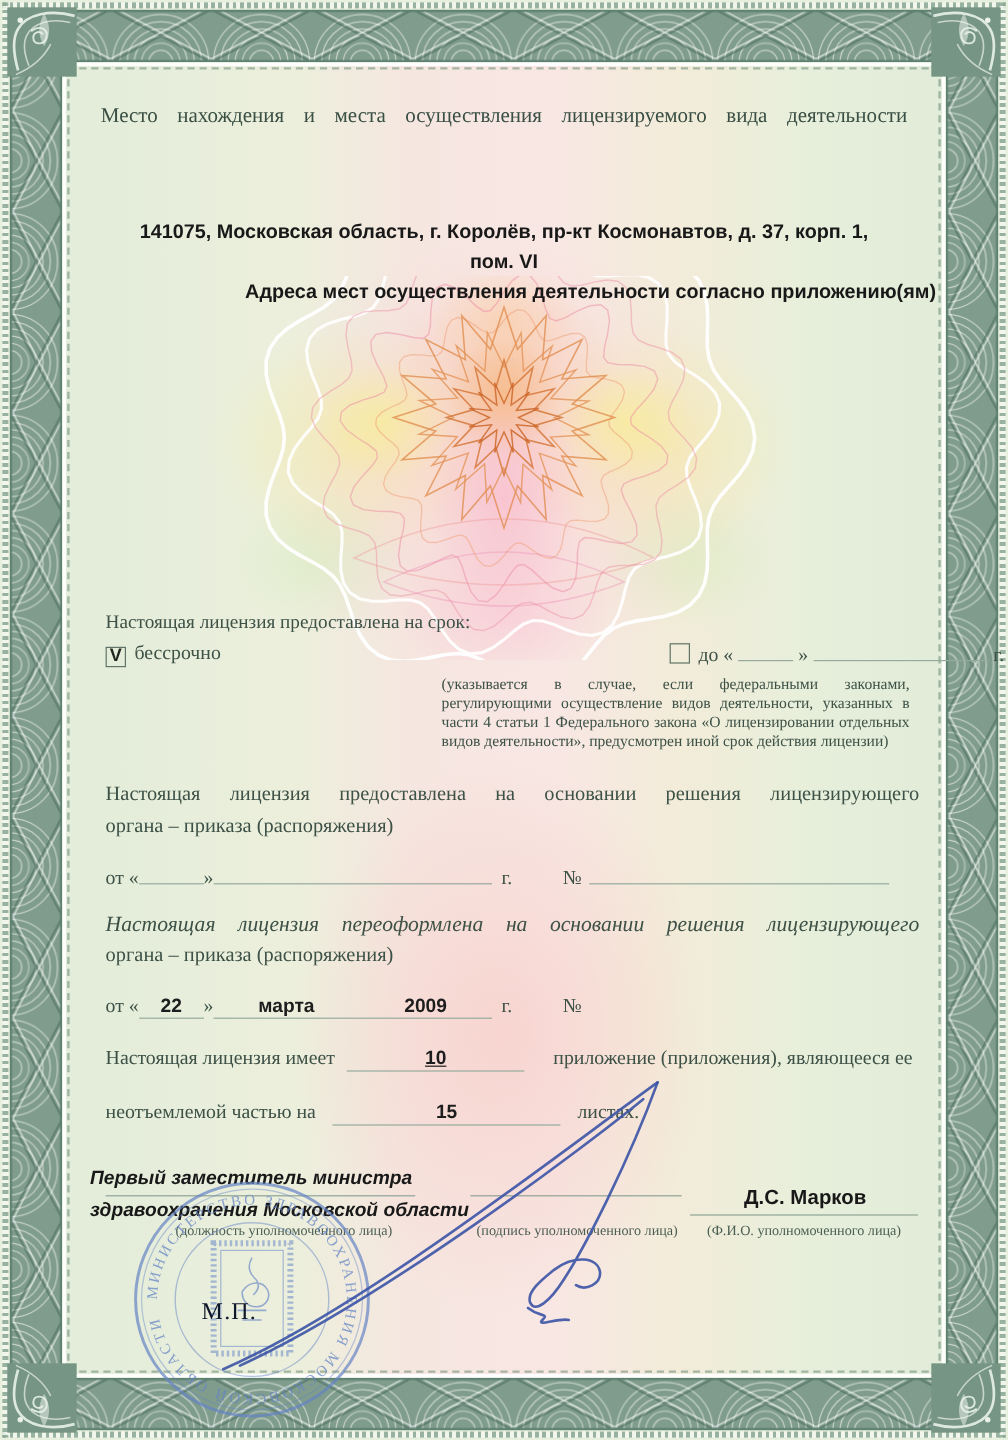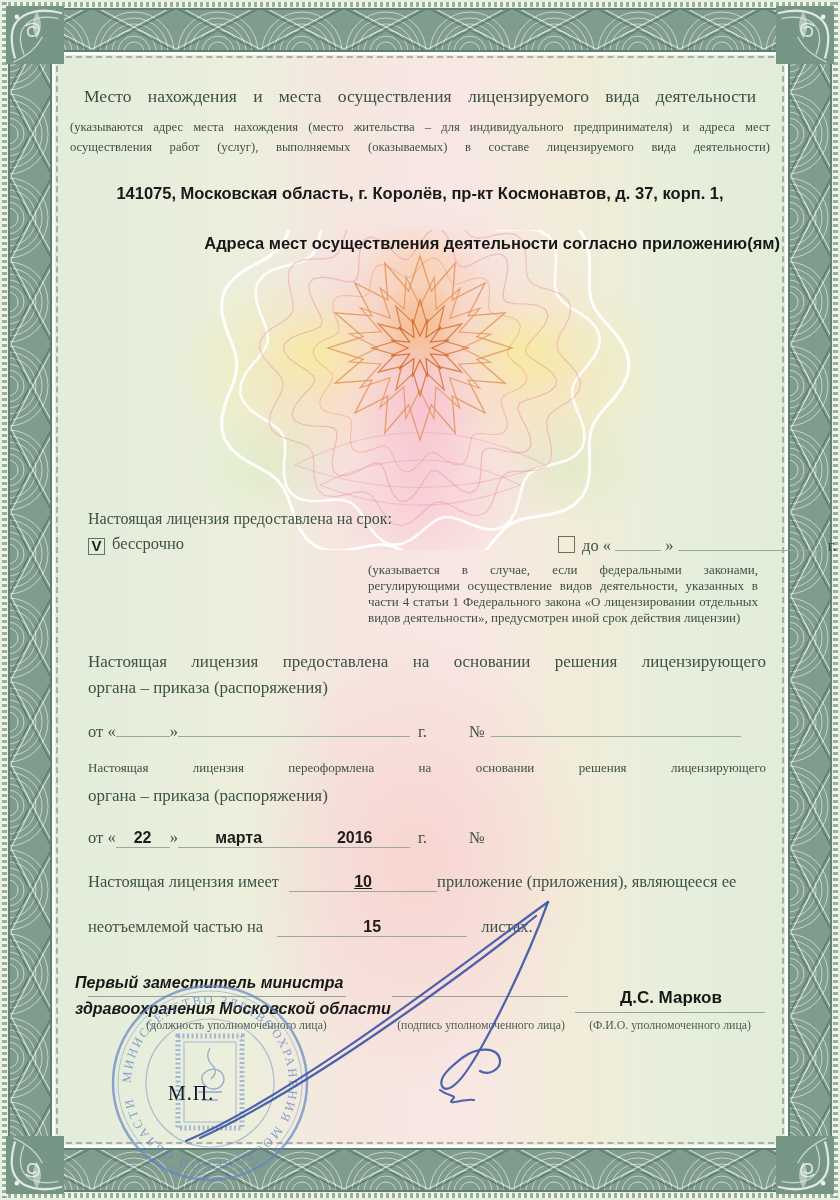--- a/index.html
+++ b/index.html
@@ -258,23 +258,23 @@
   <path d="M62,8 C40,2 18,6 10,20 C4,30 6,44 10,58" stroke-width="2.5"></path>
   <path d="M58,14 C40,10 24,14 18,26 C14,34 16,44 20,54" stroke-width="1.5" stroke-opacity=".7"></path>
   <path d="M22,22 c8,-6 16,-2 14,6 c-2,7 -12,7 -12,0 c0,-5 6,-7 9,-3" stroke-width="1.8"></path>
   <path d="M8,62 C22,56 34,46 40,34" stroke-width="1.5" stroke-opacity=".7"></path>
  </g>
  <path d="M34,6 C28,16 28,26 34,36 C40,26 40,16 34,6 Z" fill="#e9f1ea" fill-opacity=".55"></path>
  <circle cx="12" cy="12" r="2.5" fill="#e9f1ea"></circle>
 </svg></div>
 
   <div class="txt just" style="left:84px;top:86px;width:672px;font-size:17.5px;color:#3a4f44;">Место нахождения и места осуществления лицензируемого вида деятельности</div>
-  <div class="txt just" style="left:70px;top:118px;width:700px;font-size:12.6px;line-height:1.55;">(указываются адрес места нахождения (место жительства – для индивидуального предпринимателя) и адреса мест осуществления работ (услуг),  выполняемых (оказываемых) в составе лицензируемого вида деятельности)</div>
 
   <div class="txt sans-b" style="left:60px;top:184px;width:720px;text-align:center;font-size:16.5px;">141075, Московская область, г. Королёв, пр-кт Космонавтов, д. 37, корп. 1,</div>
+  <div class="txt sans-b" style="left:60px;top:209px;width:720px;text-align:center;font-size:16.5px;">пом. VI</div>
   <div class="txt sans-b" style="left:60px;top:234px;width:720px;text-align:right;font-size:16.5px;">Адреса мест осуществления деятельности согласно приложению(ям)</div>
 
   <div class="txt" style="left:88px;top:510px;font-size:16px;">Настоящая лицензия предоставлена на срок:</div>
   <div class="txt" style="left:88px;top:534px;width:676px;height:24px;">
     <span class="cb">V</span><span style="font-size:16.5px;">бессрочно</span>
     <span style="position:absolute;left:470px;top:0;white-space:nowrap;font-size:16.5px;">
       <span class="cb" style="color:transparent;"></span><span>до</span>
       <span>«</span>
       <span class="blank" style="width:46px;"></span>
       <span>»</span>
@@ -289,38 +289,38 @@
   <div class="txt row" style="left:88px;top:722px;width:678px;">
     <span>от</span>&nbsp;<span>«</span>
     <span class="blank" style="width:54px;"></span>
     <span>»</span>
     <span class="blank" style="width:232px;"></span>
     <span style="margin-left:8px;">г.</span>
     <span style="margin-left:42px;">№</span>
     <span class="blank" style="width:250px;margin-left:6px;"></span>
   </div>
 
-  <div class="txt just" style="left:88px;top:760px;width:678px;font-size:13px;">Настоящая лицензия переоформлена на основании решения лицензирующего</div>
+  <div class="txt just" style="left:88px;top:760px;width:678px;font-size:18px;font-style:italic;">Настоящая лицензия переоформлена на основании решения лицензирующего</div>
   <div class="txt" style="left:88px;top:786px;width:678px;font-size:17px;">органа – приказа (распоряжения)</div>
   <div class="txt row" style="left:88px;top:828px;width:678px;">
     <span>от</span>&nbsp;<span>«</span>
     <span class="blank" style="width:54px;text-align:center;">22</span>
     <span>»</span>
     <span class="blank" style="width:232px;display:inline-flex;justify-content:space-around;">
         <span>марта</span>
-        <span>2016</span>
+        <span>2009</span>
       </span>
     <span style="margin-left:8px;">г.</span>
     <span style="margin-left:42px;">№</span>
   </div>
 
   <div class="txt row" style="left:88px;top:872px;width:678px;">
     <span>Настоящая лицензия имеет</span>
     <span class="blank" style="width:148px;margin-left:10px;text-decoration:underline;">10</span>
-    <span style="margin-left:0;">приложение (приложения), являющееся ее</span>
+    <span style="margin-left:24px;">приложение (приложения), являющееся ее</span>
   </div>
   <div class="txt row" style="left:88px;top:917px;width:678px;">
     <span>неотъемлемой частью на</span>
     <span class="blank" style="width:190px;margin-left:14px;">15</span>
     <span style="margin-left:14px;">листах.</span>
   </div>
 
   <div class="txt sans-b" style="left:75px;top:970px;width:360px;font-size:16px;line-height:1.65;font-style:italic;">
     <div>Первый заместитель министра</div>
     <div>здравоохранения Московской области</div>

